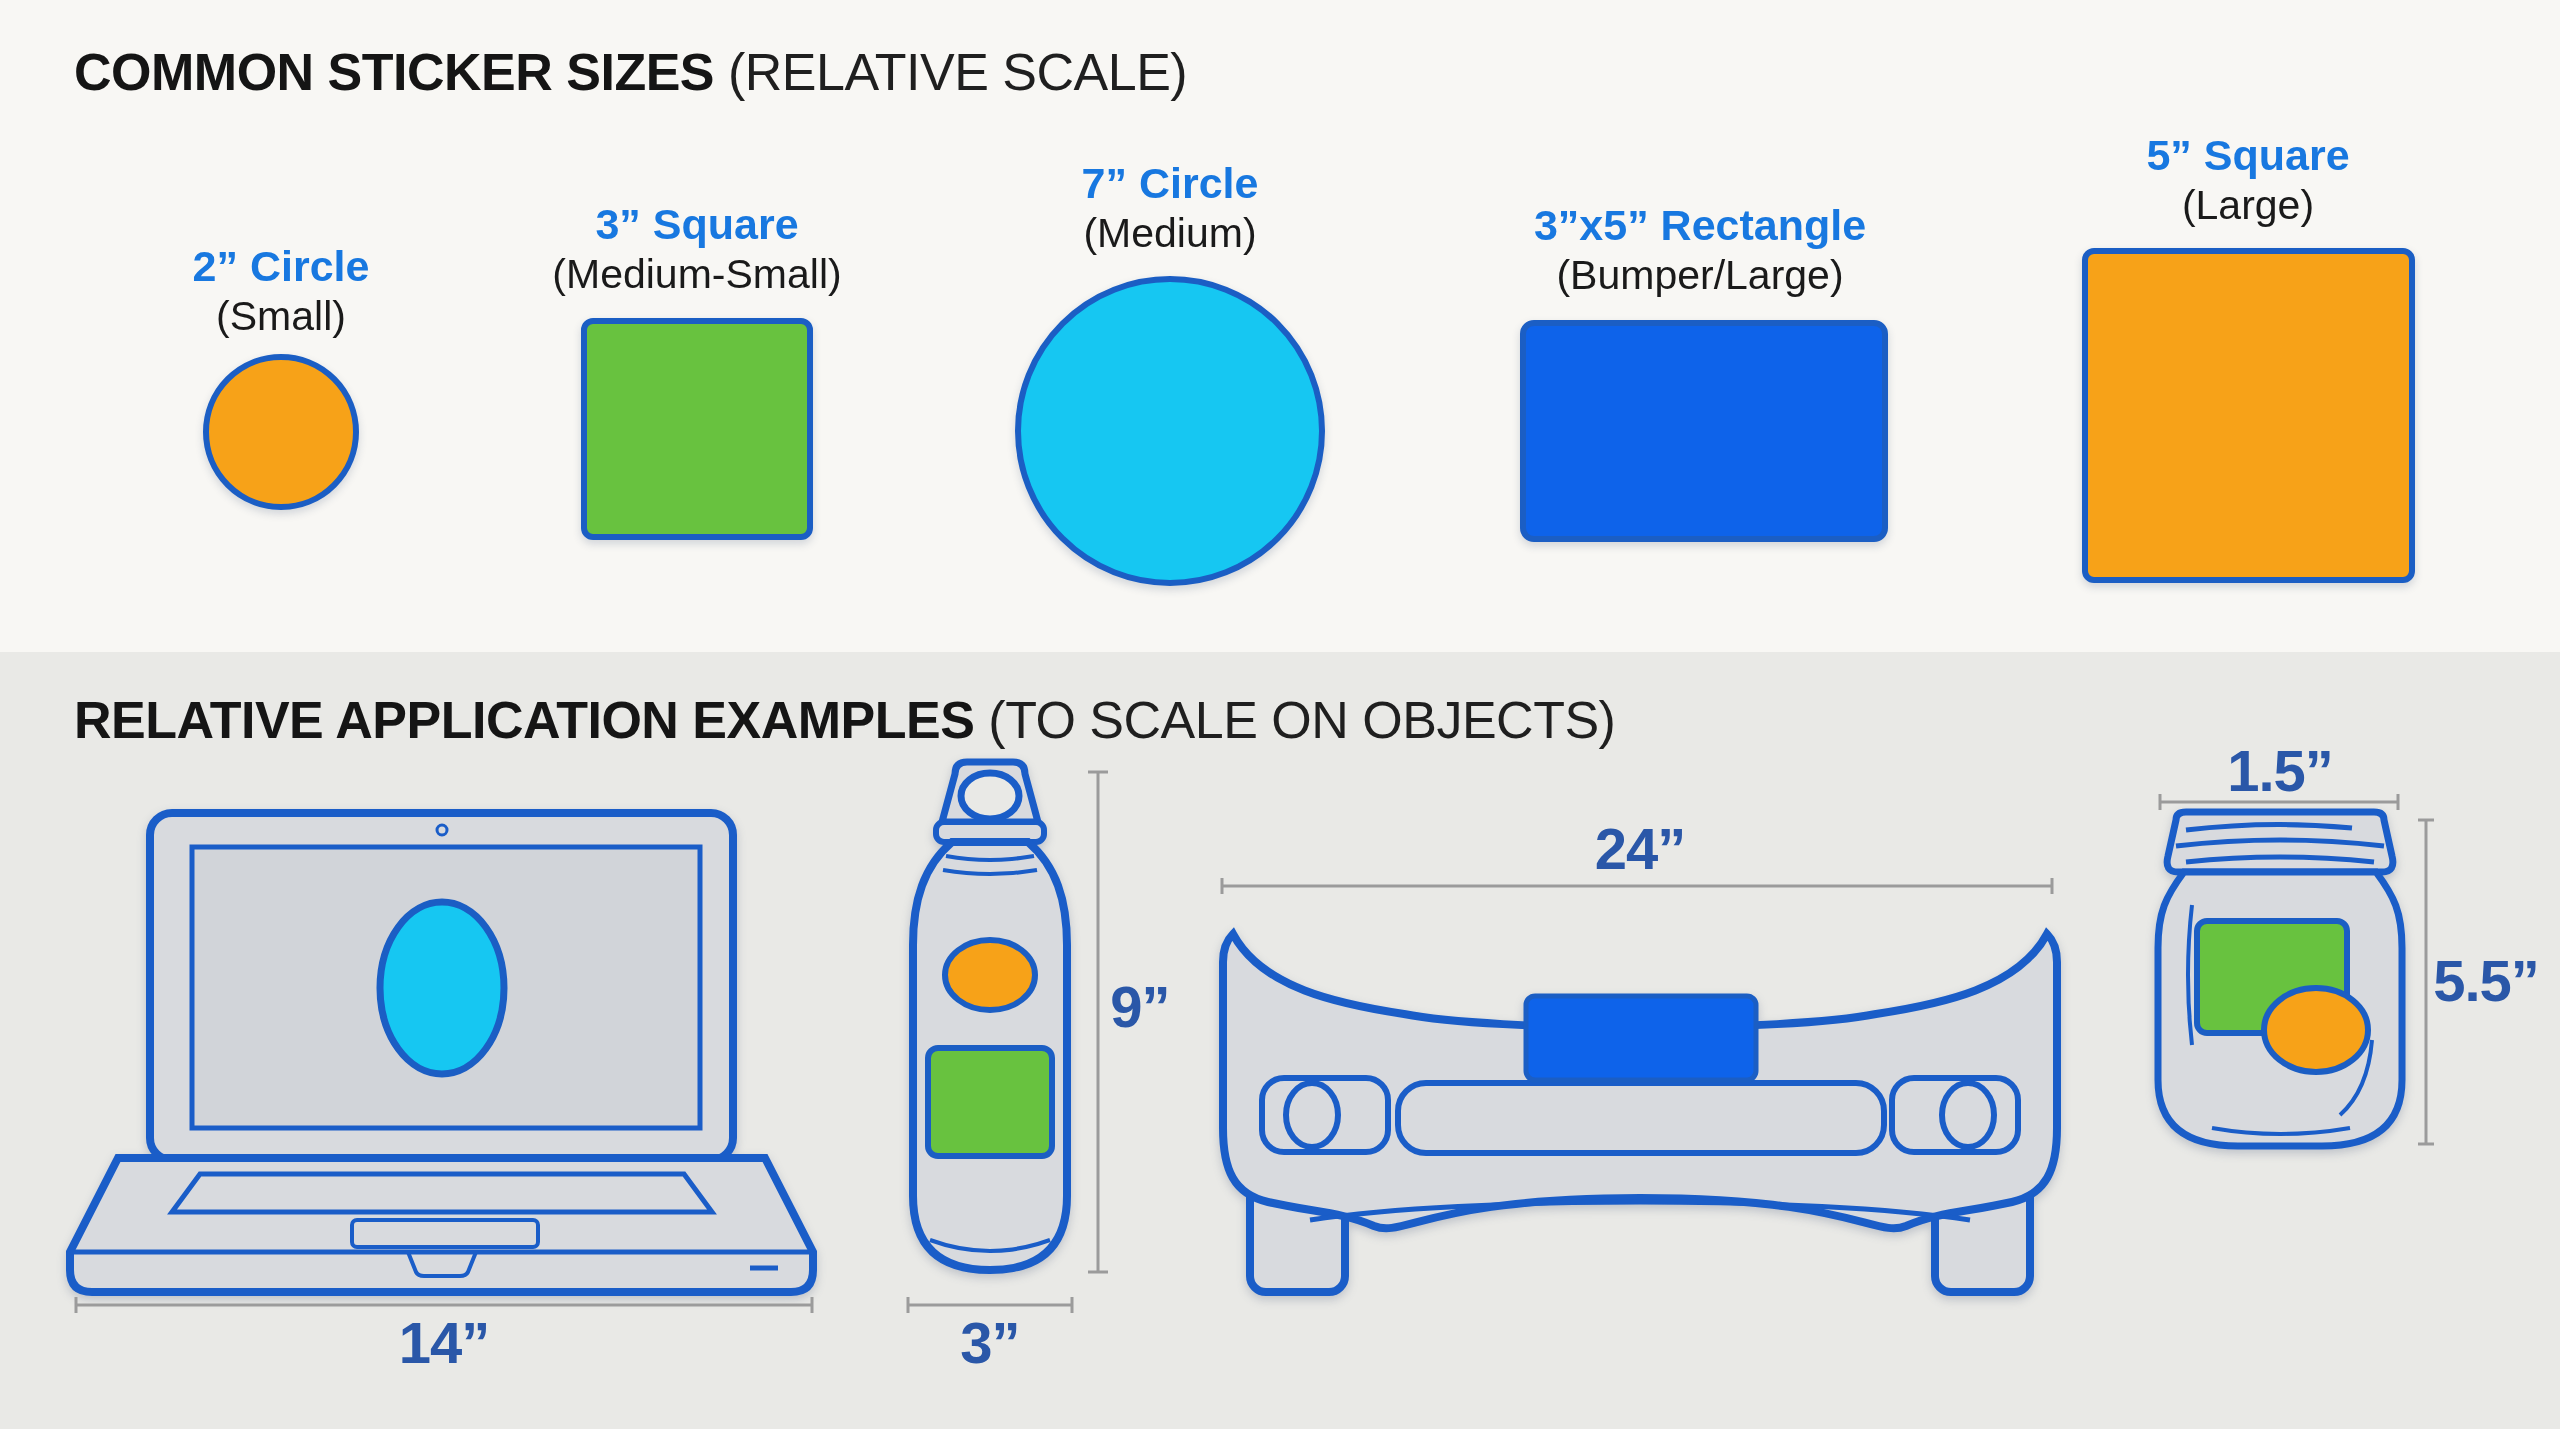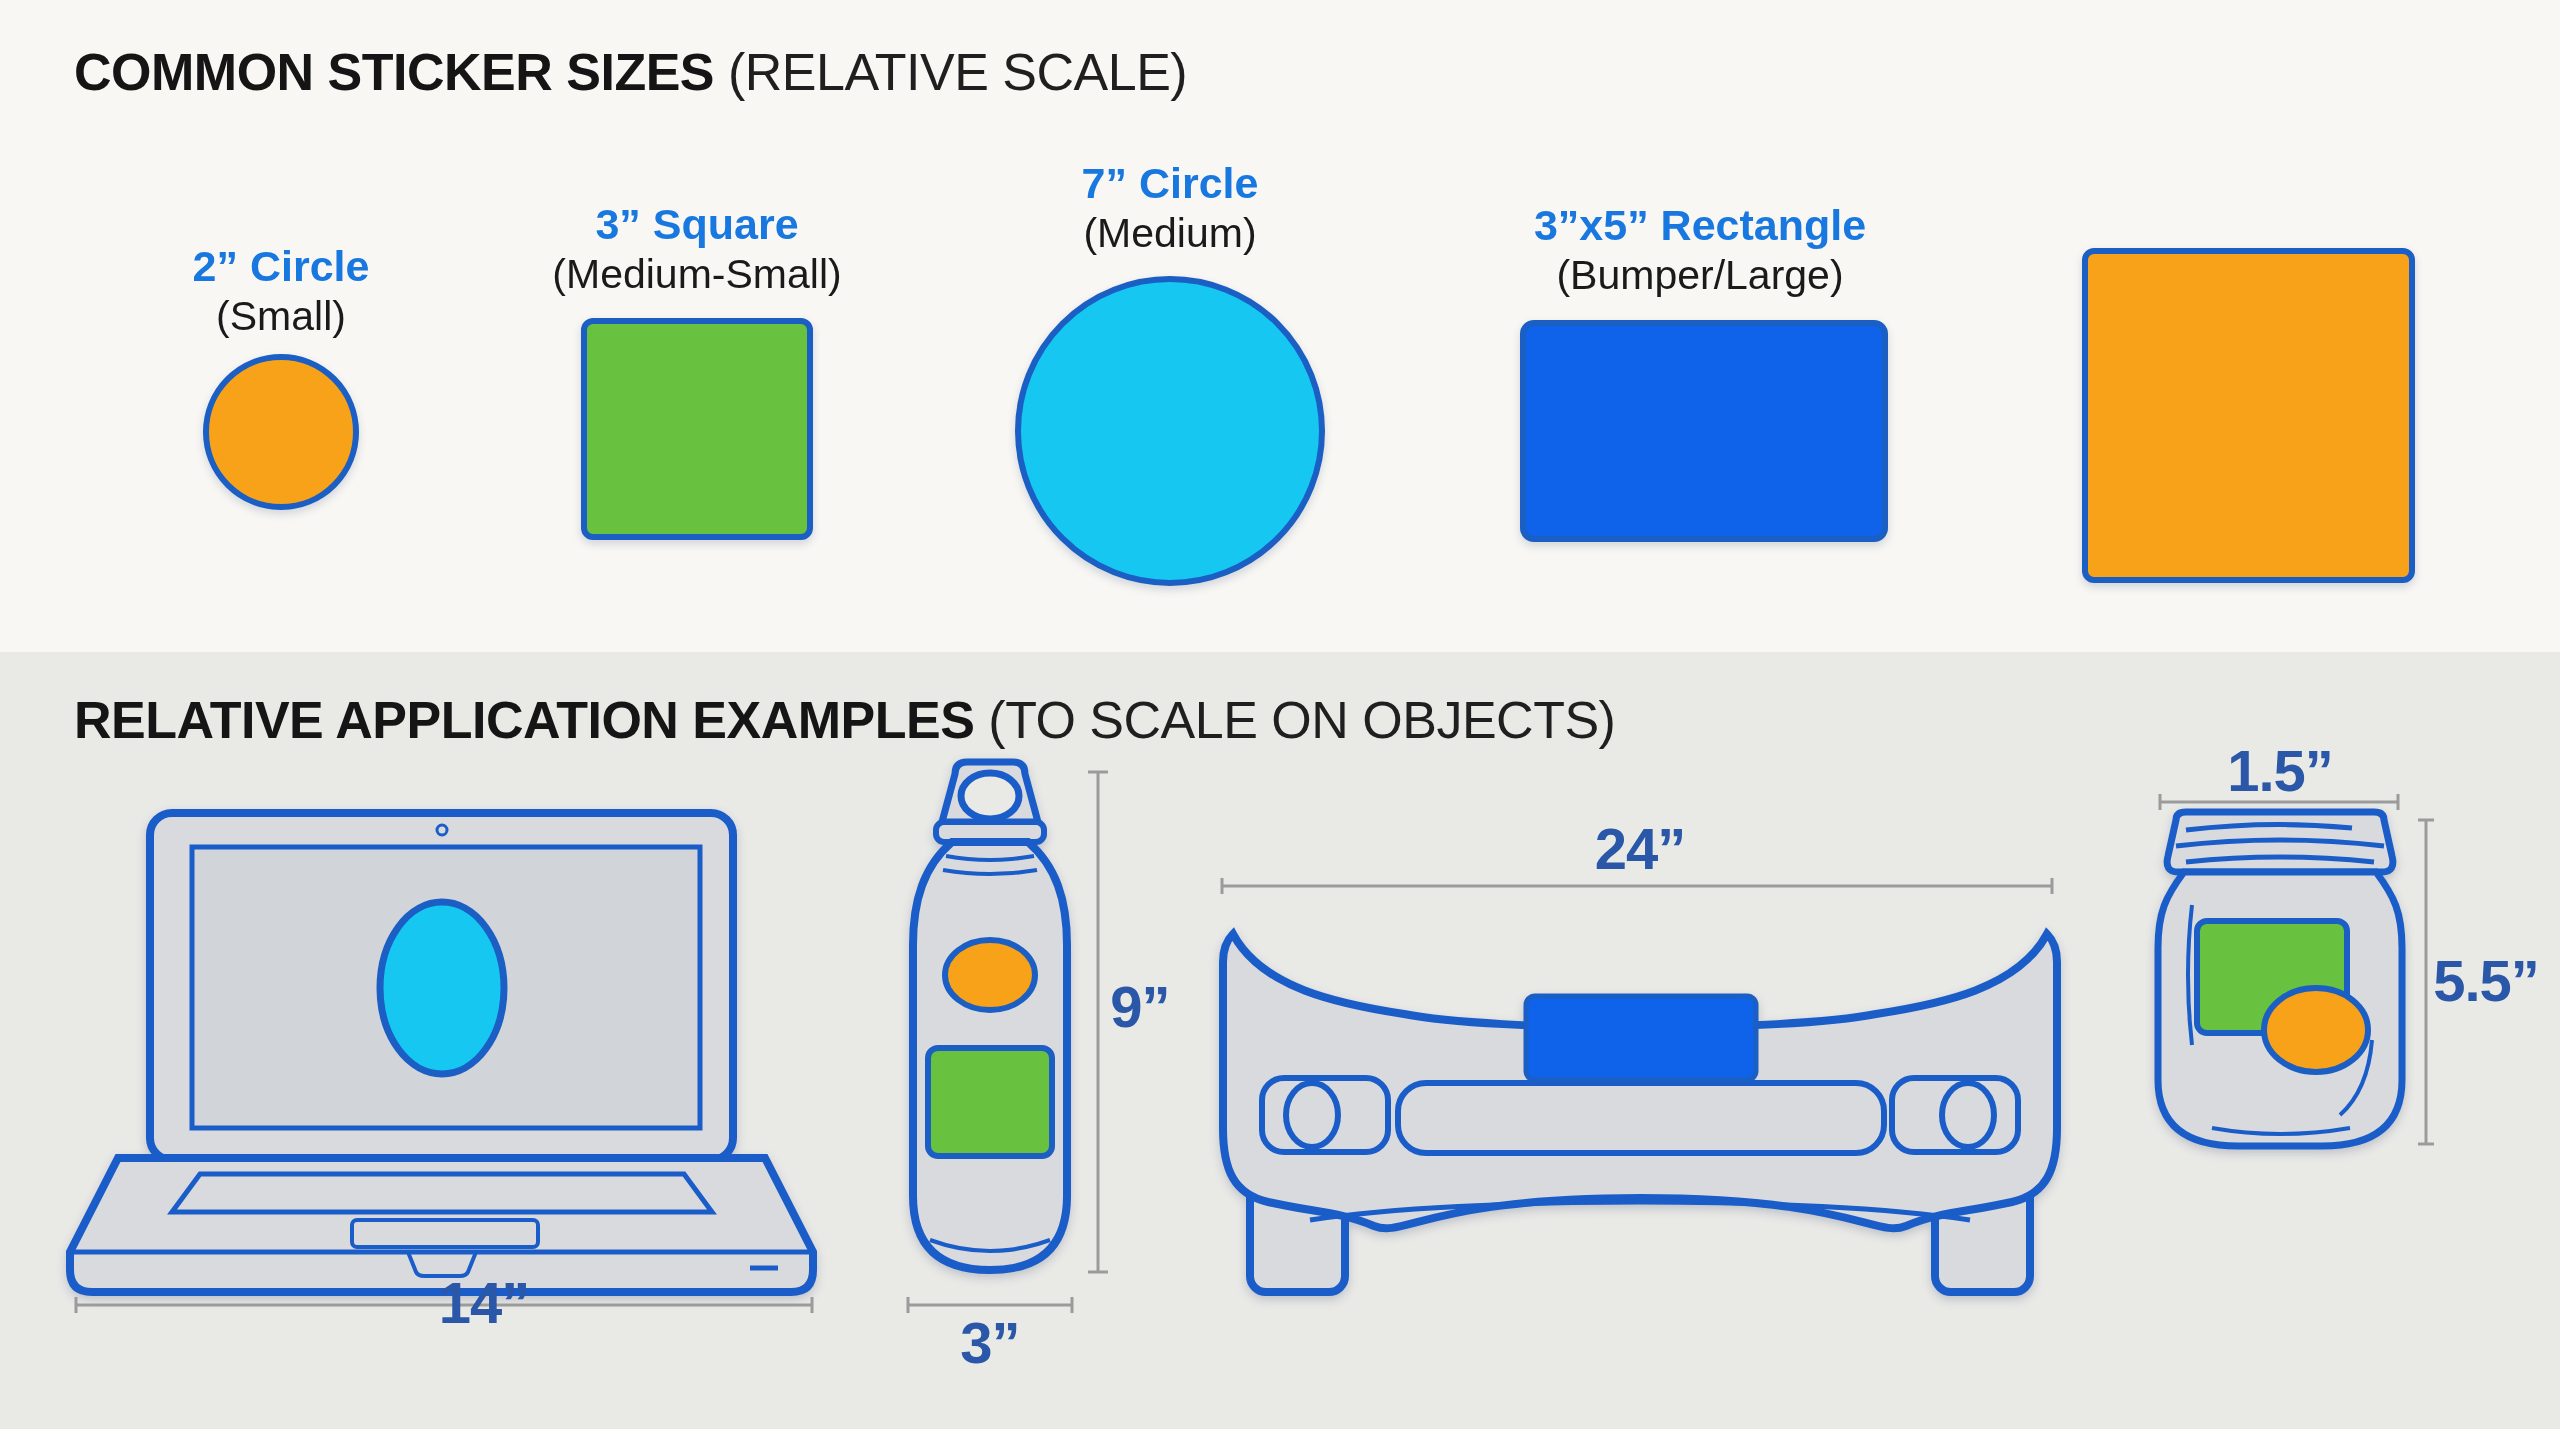--- a/index.html
+++ b/index.html
@@ -39,20 +39,24 @@
       <div class="size" style="color: rgb(24, 120, 224);">3” Square</div>
       <div class="cat">(Medium-Small)</div>
     </div>
     <div class="sticker-label" style="left:870px;top:158px;">
       <div class="size" style="color: rgb(24, 120, 224);">7” Circle</div>
       <div class="cat">(Medium)</div>
     </div>
     <div class="sticker-label" style="left:1400px;top:200px;">
       <div class="size" style="color: rgb(24, 120, 224);">3”x5” Rectangle</div>
       <div class="cat">(Bumper/Large)</div>
+    </div>
+    <div class="sticker-label" style="left:1948px;top:130px;">
+      <div class="size" style="color: rgb(24, 120, 224);">5” Square</div>
+      <div class="cat">(Large)</div>
     </div>
 
     <div class="sticker-shape round" style="left: 203px; top: 354px; width: 156px; height: 156px; background: rgb(247, 162, 24); border-color: rgb(27, 94, 196);"></div>
     <div class="sticker-shape" style="left: 581px; top: 318px; width: 232px; height: 222px; border-radius: 12px; background: rgb(104, 194, 63); border-color: rgb(27, 94, 196);"></div>
     <div class="sticker-shape round" style="left: 1015px; top: 276px; width: 310px; height: 310px; background: rgb(22, 199, 242); border-color: rgb(27, 94, 196);"></div>
     <div class="sticker-shape" style="left: 1520px; top: 320px; width: 368px; height: 222px; border-radius: 14px; background: rgb(14, 99, 234); border-color: rgb(27, 94, 196);"></div>
     <div class="sticker-shape" style="left: 2082px; top: 248px; width: 333px; height: 335px; border-radius: 12px; background: rgb(247, 162, 24); border-color: rgb(27, 94, 196);"></div>
   </div>
 
   <div class="section-bottom"></div>
@@ -117,20 +121,20 @@
       <path d="M2192 905 Q2184 975 2192 1045" fill="none" stroke-width="4" stroke="#1a5dc8"></path>
       <path d="M2372 1040 Q2368 1090 2340 1115" fill="none" stroke-width="4" stroke="#1a5dc8"></path>
       <path d="M2212 1128 Q2280 1140 2350 1128" fill="none" stroke-width="4" stroke="#1a5dc8"></path>
       <rect x="2197" y="921" width="150" height="112" rx="10" stroke-width="6" fill="#68c23f" stroke="#1b5ec4"></rect>
       <ellipse cx="2316" cy="1030" rx="52" ry="42" stroke-width="6" fill="#f7a218" stroke="#1b5ec4"></ellipse>
     </g>
     <path d="M2160 794 V810 M2160 802 H2398 M2398 794 V810" fill="none" stroke-width="3" stroke="#9b9b9b"></path>
     <path d="M2418 820 H2434 M2426 820 V1144 M2418 1144 H2434" fill="none" stroke-width="3" stroke="#9b9b9b"></path>
   </svg>
 
-  <div class="dim-label" style="left: 444px; top: 1302px; color: rgb(42, 87, 168); margin-left: 40px;">14”</div>
+  <div class="dim-label" style="left: 444px; top: 1342px; color: rgb(42, 87, 168);">14”</div>
   <div class="dim-label" style="left: 1140px; top: 1006px; color: rgb(42, 87, 168);">9”</div>
   <div class="dim-label" style="left: 990px; top: 1342px; color: rgb(42, 87, 168);">3”</div>
   <div class="dim-label" style="left: 1640px; top: 848px; color: rgb(42, 87, 168); text-align: center;">24”</div>
   <div class="dim-label" style="left: 2280px; top: 770px; color: rgb(42, 87, 168);">1.5”</div>
   <div class="dim-label" style="left: 2486px; top: 980px; color: rgb(42, 87, 168);">5.5”</div>
 
 </div>
 
 </body></html>

